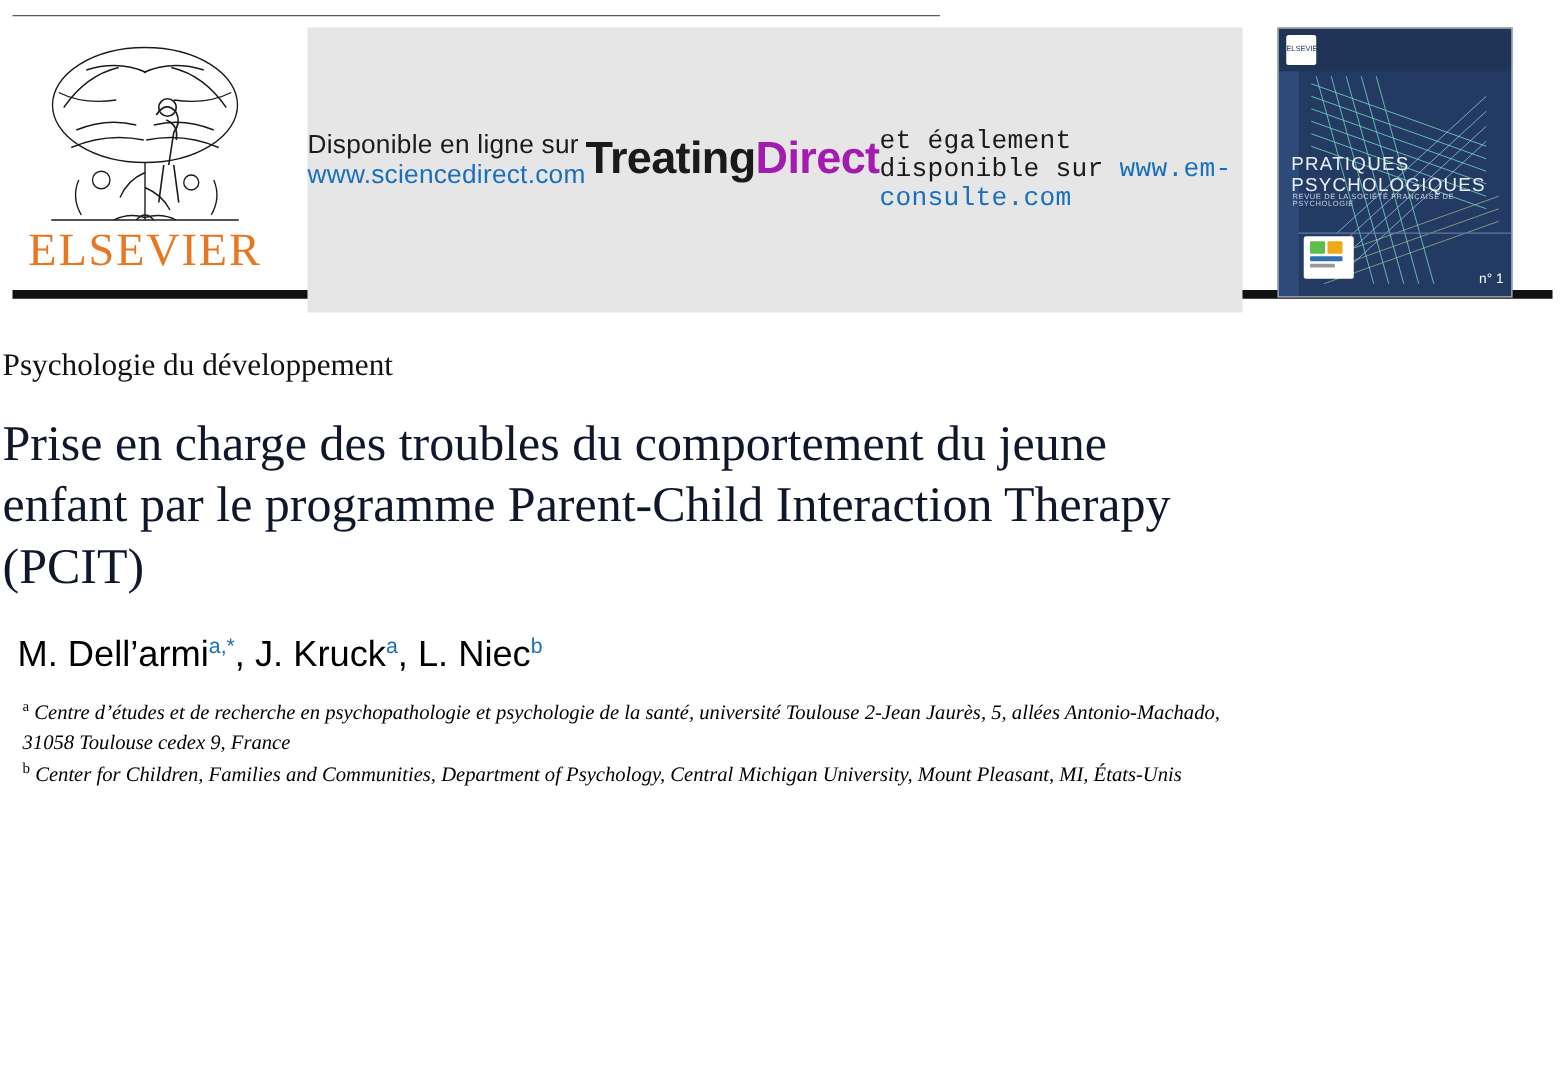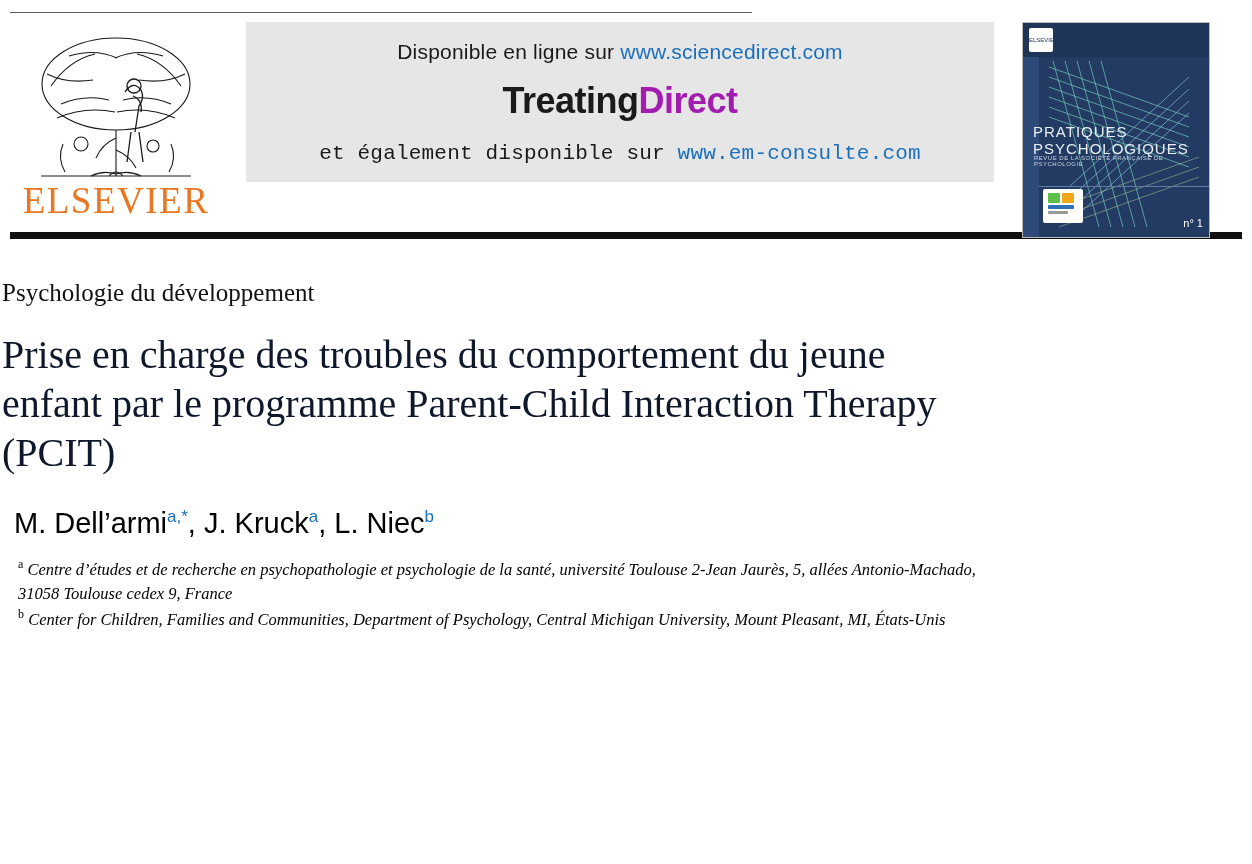--- a/index.html
+++ b/index.html
@@ -60,24 +60,23 @@
     font-weight: 400;
     line-height: 1;
     margin-top: -4px;
   }
 
   
   .sd-box {
     flex: 0 0 748px;
     width: 748px;
     background: #e6e6e6;
-    height: 160px;
+    height: 228px;
     margin-left: 24px;
     display: flex;
-    flex-direction: column;
     align-items: center;
     justify-content: center;
     box-sizing: border-box;
   }
   .sd-line1 {
     font-family: "Liberation Sans", sans-serif;
     font-size: 21px;
     color: #1a1a1a;
     margin-bottom: 16px;
     letter-spacing: 0.2px;

